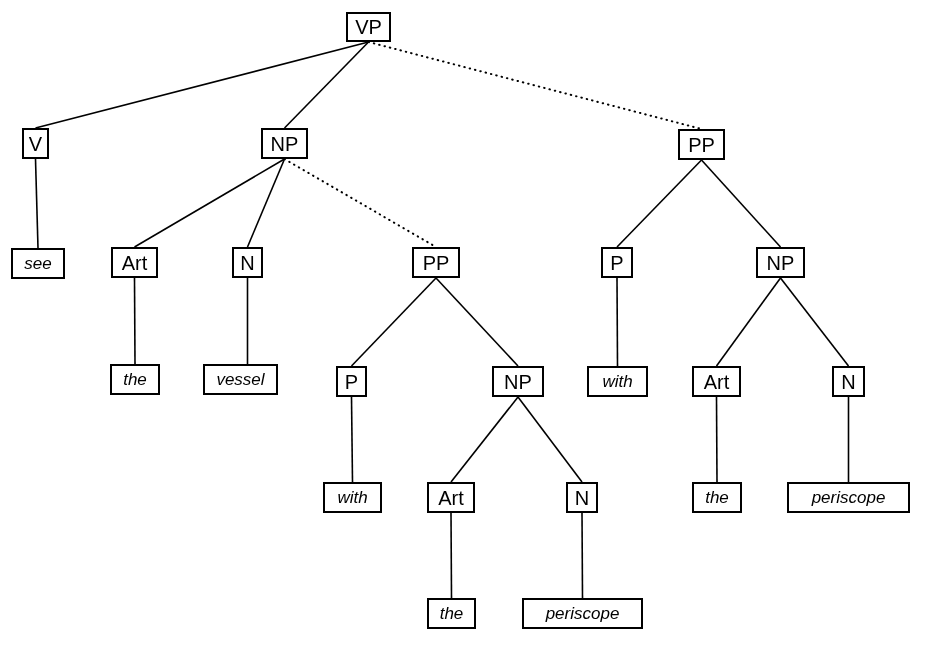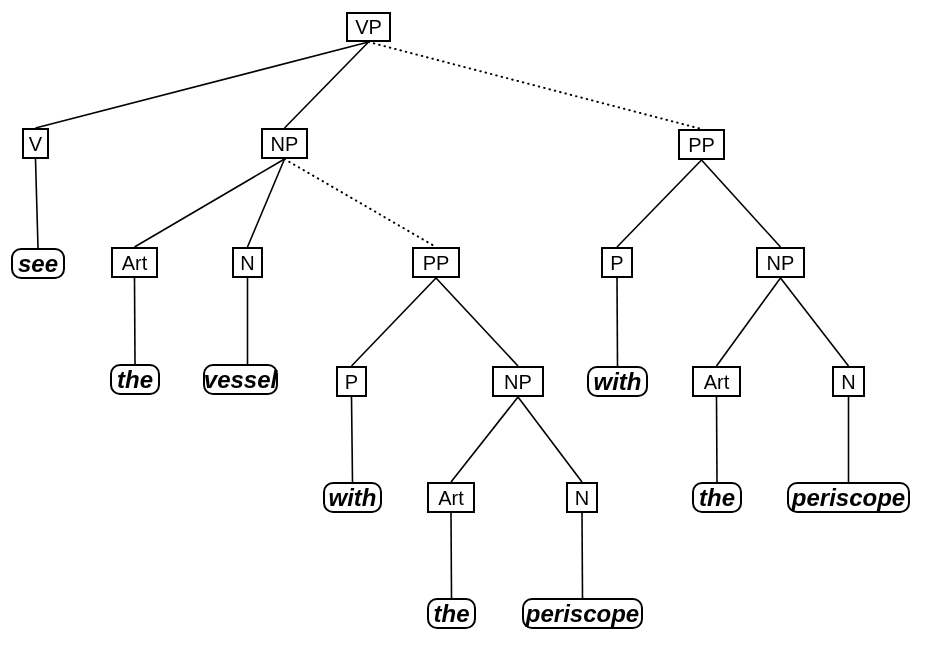--- a/index.html
+++ b/index.html
@@ -34,24 +34,23 @@
     line-height: 1;
     white-space: nowrap;
     z-index: 2;
   }
   .node.cat {
     font-size: 20px;
     font-style: normal;
     font-weight: normal;
   }
   .node.leaf {
-    font-size: 24px;
+    font-size: 17px;
     font-style: italic;
-    font-weight: bold;
-    border-radius: 10px;
+    font-weight: normal;
   }
 </style>
 </head>
 <body>
 
 <div id="canvas">
   <svg id="edges" width="927" height="646" viewBox="0 0 927 646" xmlns="http://www.w3.org/2000/svg">
       <line x1="368.5" y1="42" x2="35.5" y2="128" stroke="#000000" stroke-width="1.6"></line>
       <line x1="368.5" y1="42" x2="284.5" y2="128" stroke="#000000" stroke-width="1.6"></line>
       <line x1="368.5" y1="42" x2="701.5" y2="129" stroke="#000000" stroke-width="2" stroke-dasharray="0.5 5" stroke-linecap="round"></line>

